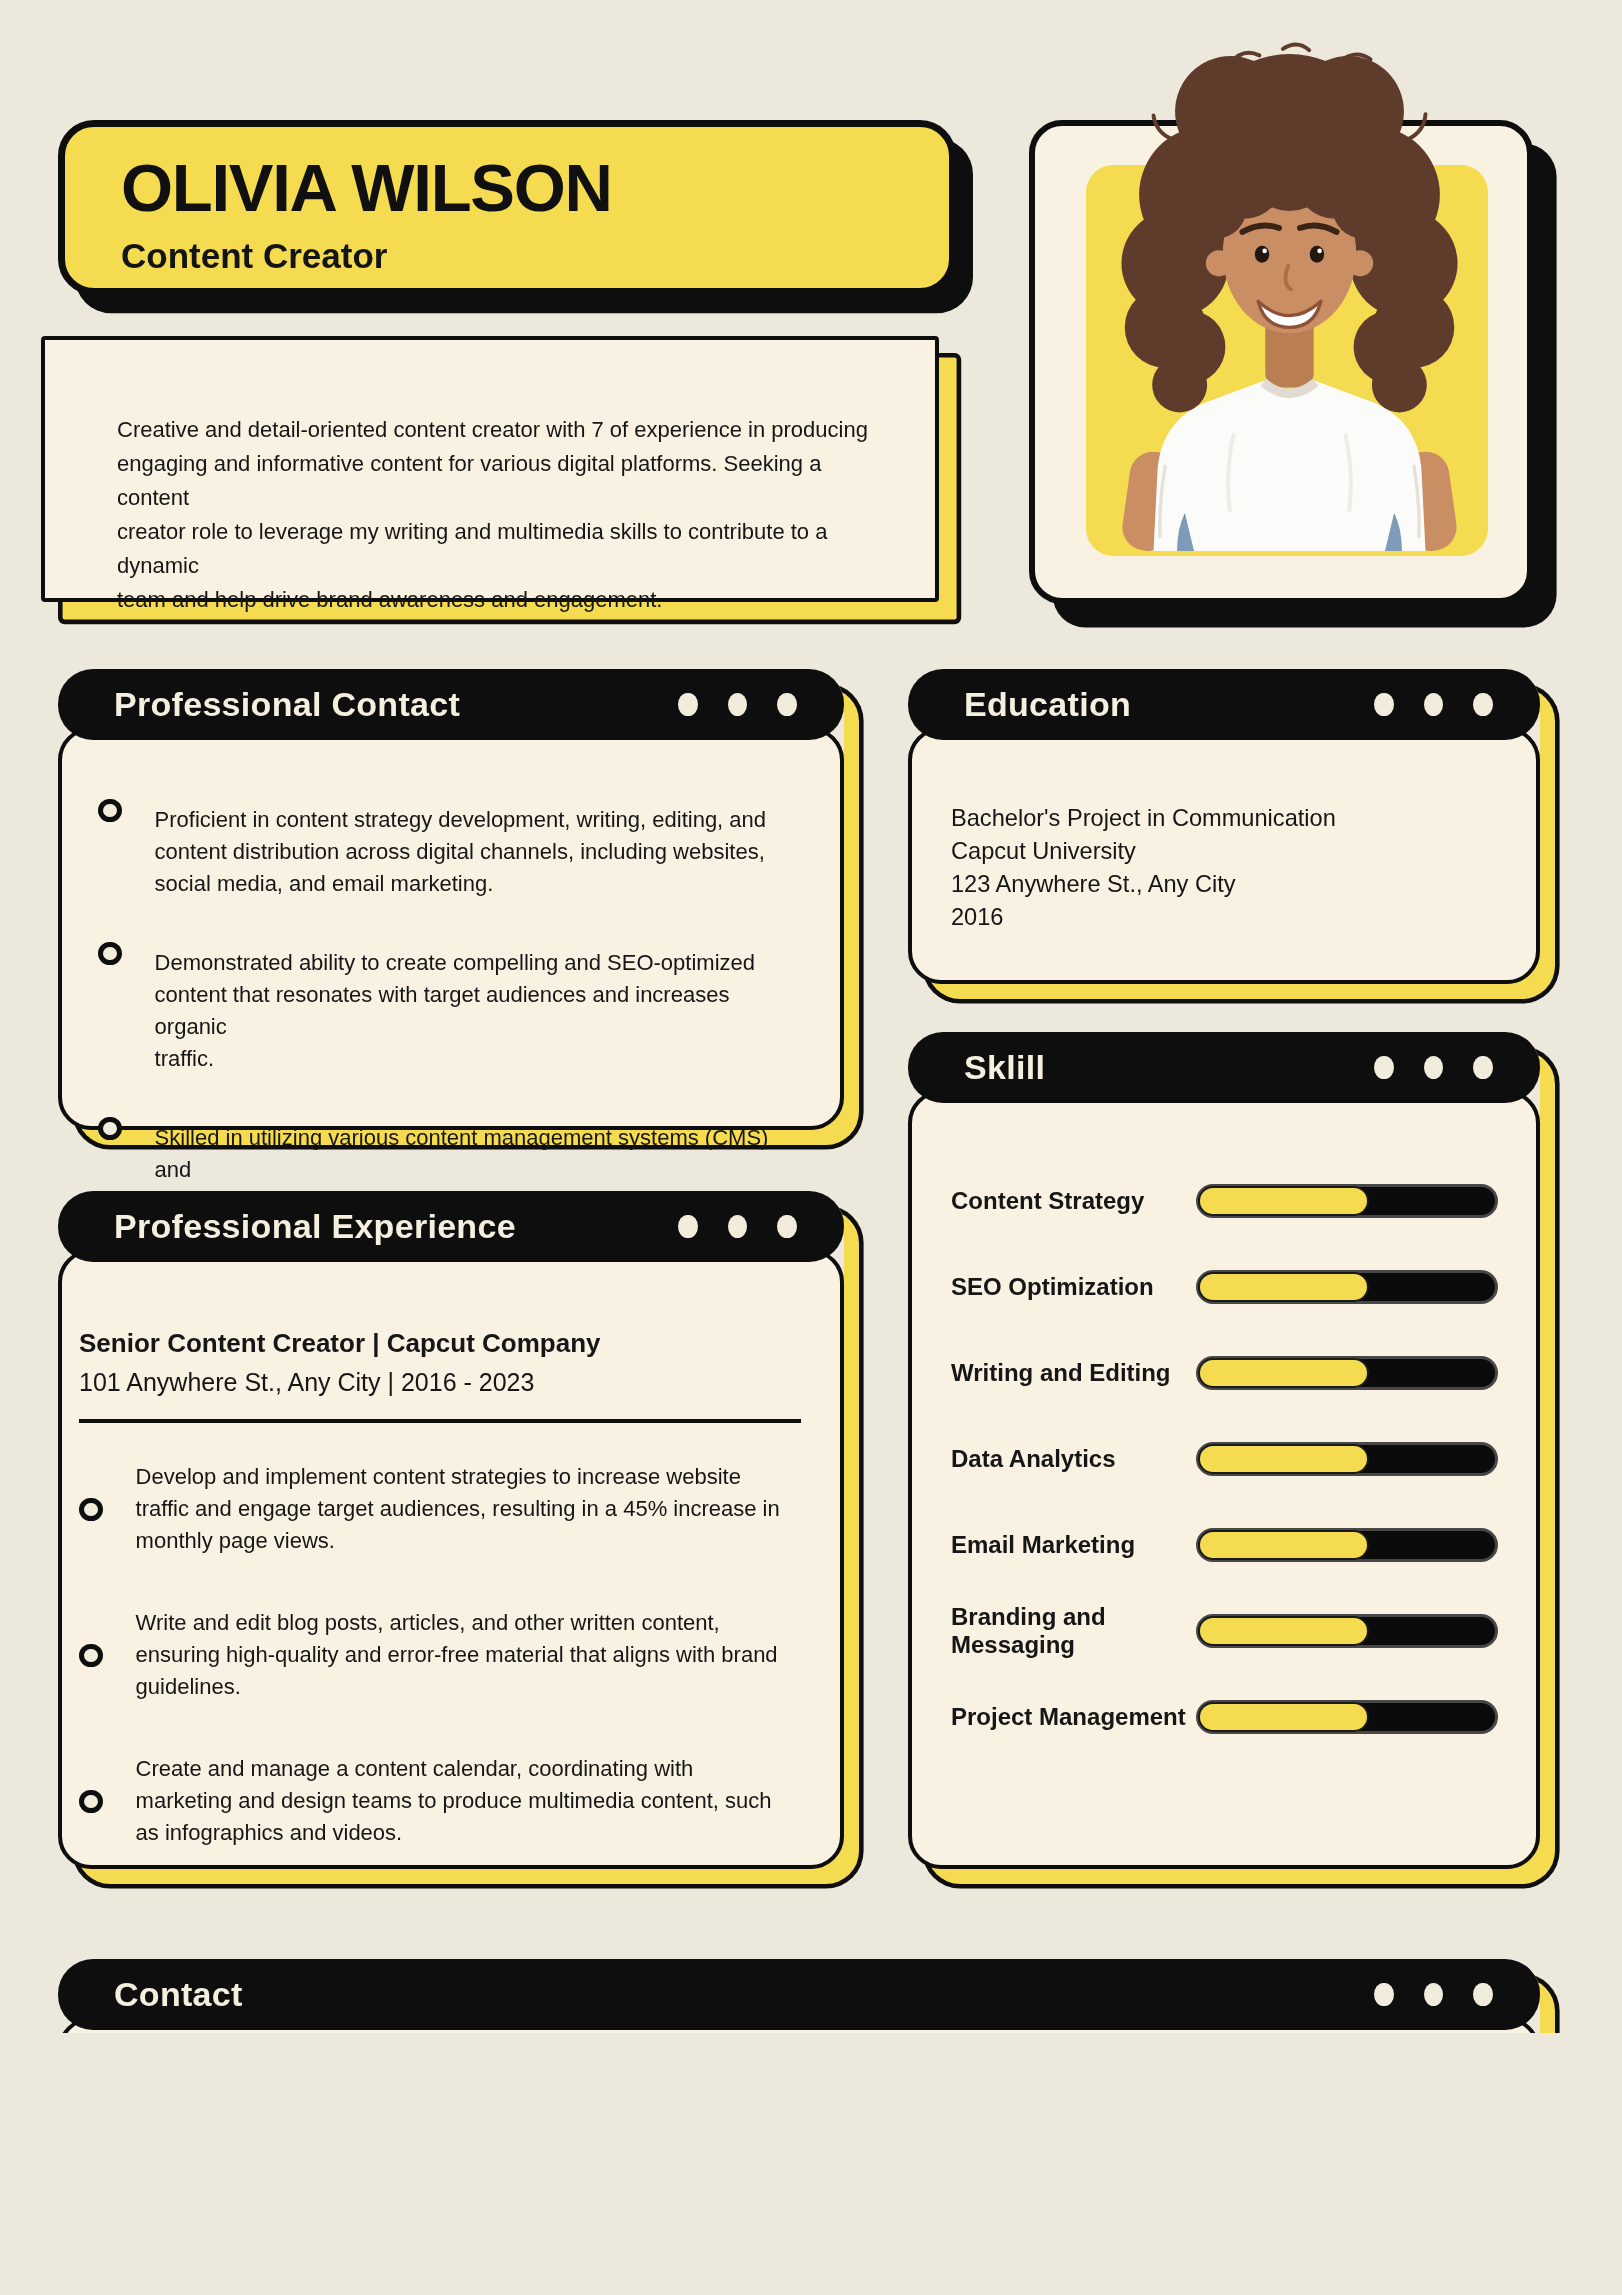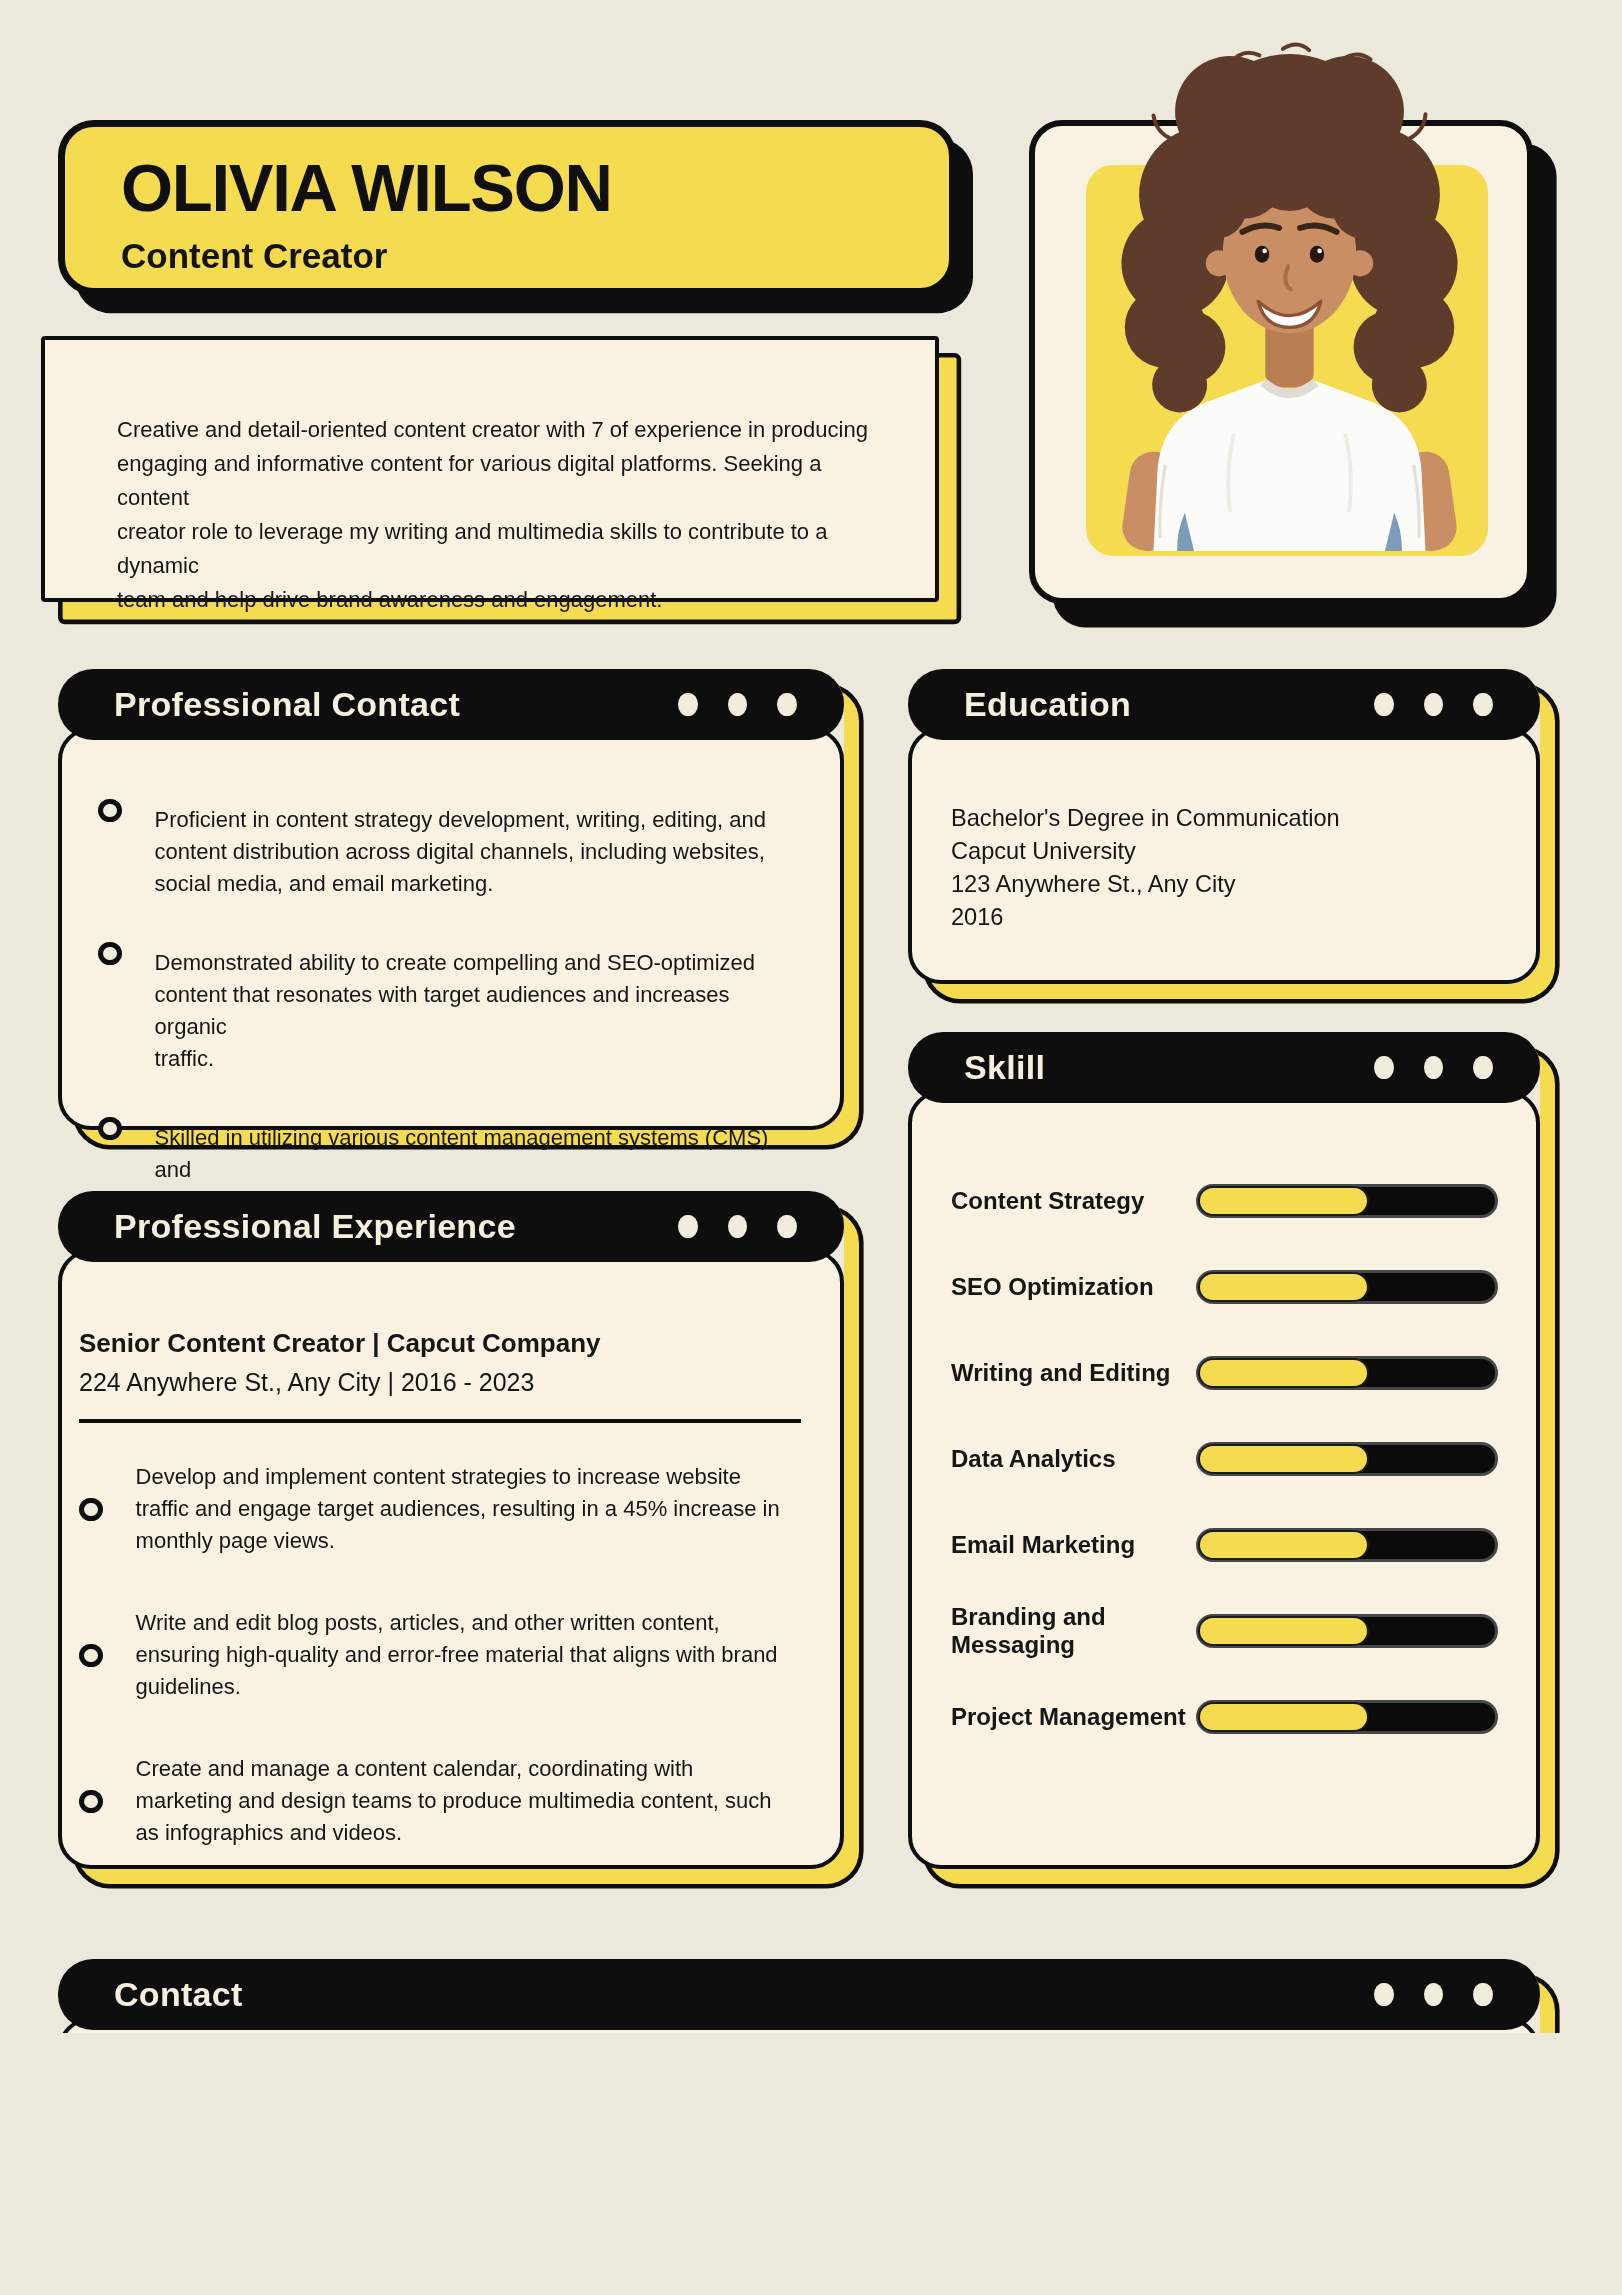--- a/index.html
+++ b/index.html
@@ -206,21 +206,21 @@
       <span class="dots">
           <i class="dot"></i>
           <i class="dot"></i>
           <i class="dot"></i>
         </span>
     </header>
   </section>
 
   <section class="sec sec-education">
     <div class="body">
-      <div class="edu-line">Bachelor's Degree in Communication</div>
+      <div class="edu-line">Bachelor's Project in Communication</div>
       <div class="edu-line">Capcut University</div>
       <div class="edu-line">123 Anywhere St., Any City</div>
       <div class="edu-line">2016</div>
     </div>
     <header class="bar-header">
       <span class="bar-title">Education</span>
       <span class="dots">
           <i class="dot"></i>
           <i class="dot"></i>
           <i class="dot"></i>
@@ -279,21 +279,21 @@
           <i class="dot"></i>
           <i class="dot"></i>
           <i class="dot"></i>
         </span>
     </header>
   </section>
 
   <section class="sec sec-experience">
     <div class="body">
       <div class="xp-role">Senior Content Creator | Capcut Company</div>
-      <div class="xp-meta">224 Anywhere St., Any City | 2016 - 2023</div>
+      <div class="xp-meta">101 Anywhere St., Any City | 2016 - 2023</div>
       <hr class="xp-rule">
       <div class="b-row">
         <span class="b-dot"></span>
         <p class="b-text">Develop and implement content strategies to increase website
 traffic and engage target audiences, resulting in a 45% increase in
 monthly page views.</p>
       </div>
       <div class="b-row">
         <span class="b-dot"></span>
         <p class="b-text">Write and edit blog posts, articles, and other written content,

